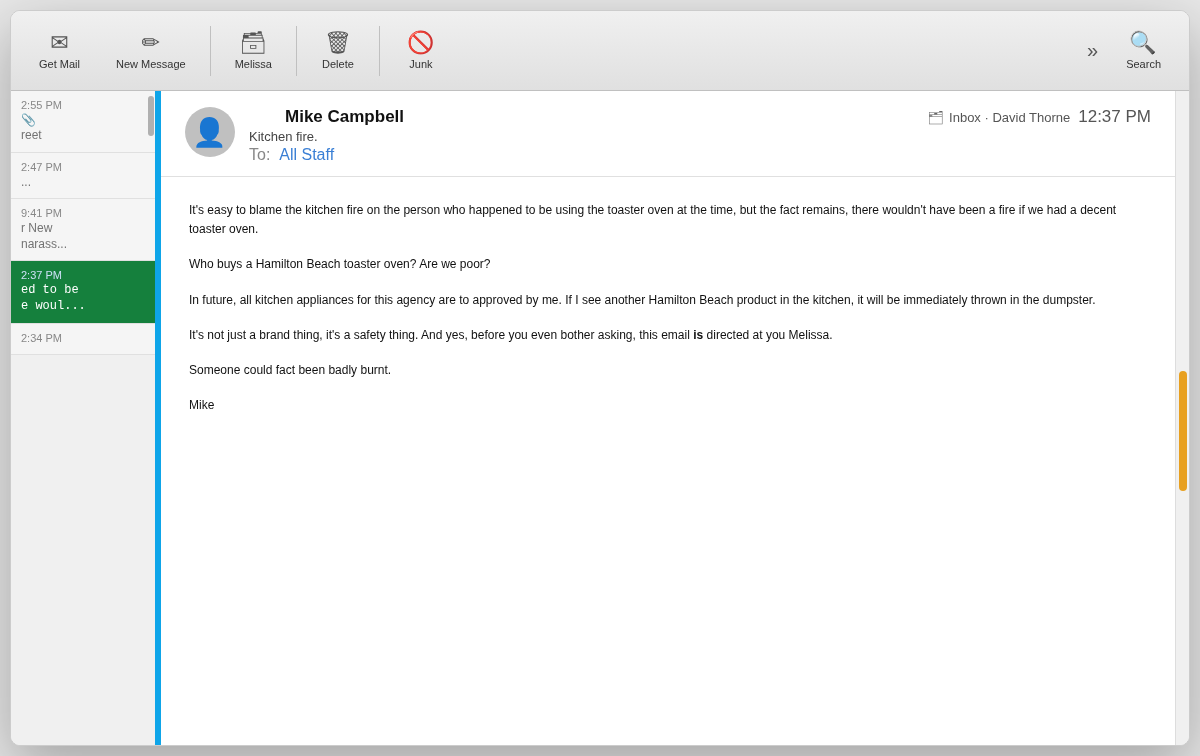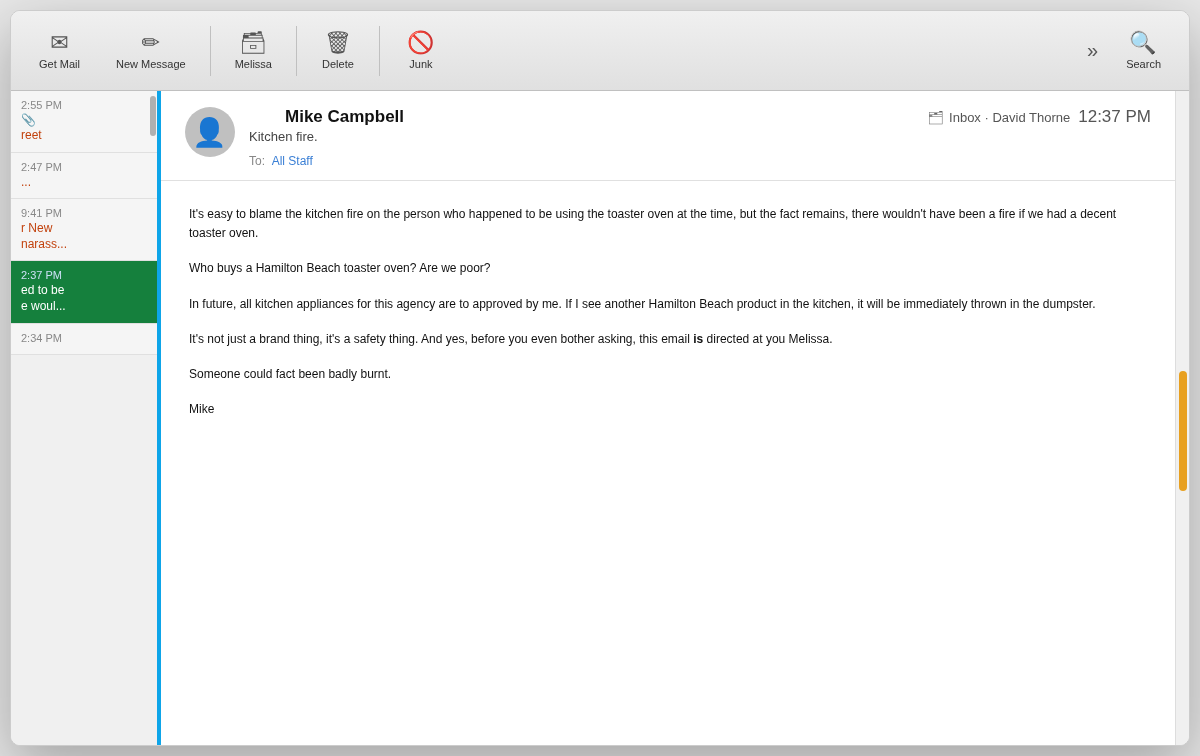--- a/index.html
+++ b/index.html
@@ -84,21 +84,21 @@
     .main-content {
       display: flex;
       flex: 1;
       overflow: hidden;
     }
 
     
     .sidebar {
       width: 150px;
       background: #f0f0f0;
-      border-right: 4px solid #0ea5e9;
+      border-right: 6px solid #0ea5e9;
       display: flex;
       flex-direction: column;
       overflow: hidden;
       flex-shrink: 0;
       position: relative;
     }
 
     .sidebar-scroll {
       width: 8px;
       position: absolute;
@@ -133,28 +133,29 @@
       color: #888;
       margin-bottom: 2px;
     }
 
     .sidebar-item.selected .sidebar-item-time {
       color: #cce0f5;
     }
 
     .sidebar-item-text {
       font-size: 12px;
-      color: #c2410c;
+      color: #737373;
       line-height: 1.3;
       overflow: hidden;
       text-overflow: ellipsis;
     }
 
     .sidebar-item.selected .sidebar-item-text {
       color: #fff;
+      font-family: Liberation Mono, monospace;
     }
 
     .sidebar-item-icon {
       font-size: 12px;
       color: #888;
       margin-bottom: 1px;
     }
 
     
     .email-pane {
@@ -206,23 +207,23 @@
       margin-left: 36px;
     }
 
     .email-subject {
       font-size: 13px;
       color: #444;
       margin-top: 2px;
     }
 
     .email-to {
-      font-size: 12px;
+      font-size: 16px;
       color: #444;
-      margin-top: 10px;
+      margin-top: 2px;
     }
 
     .email-to-label {
       color: #888;
     }
 
     .email-to-value {
       color: #3a7fd5;
     }
 

